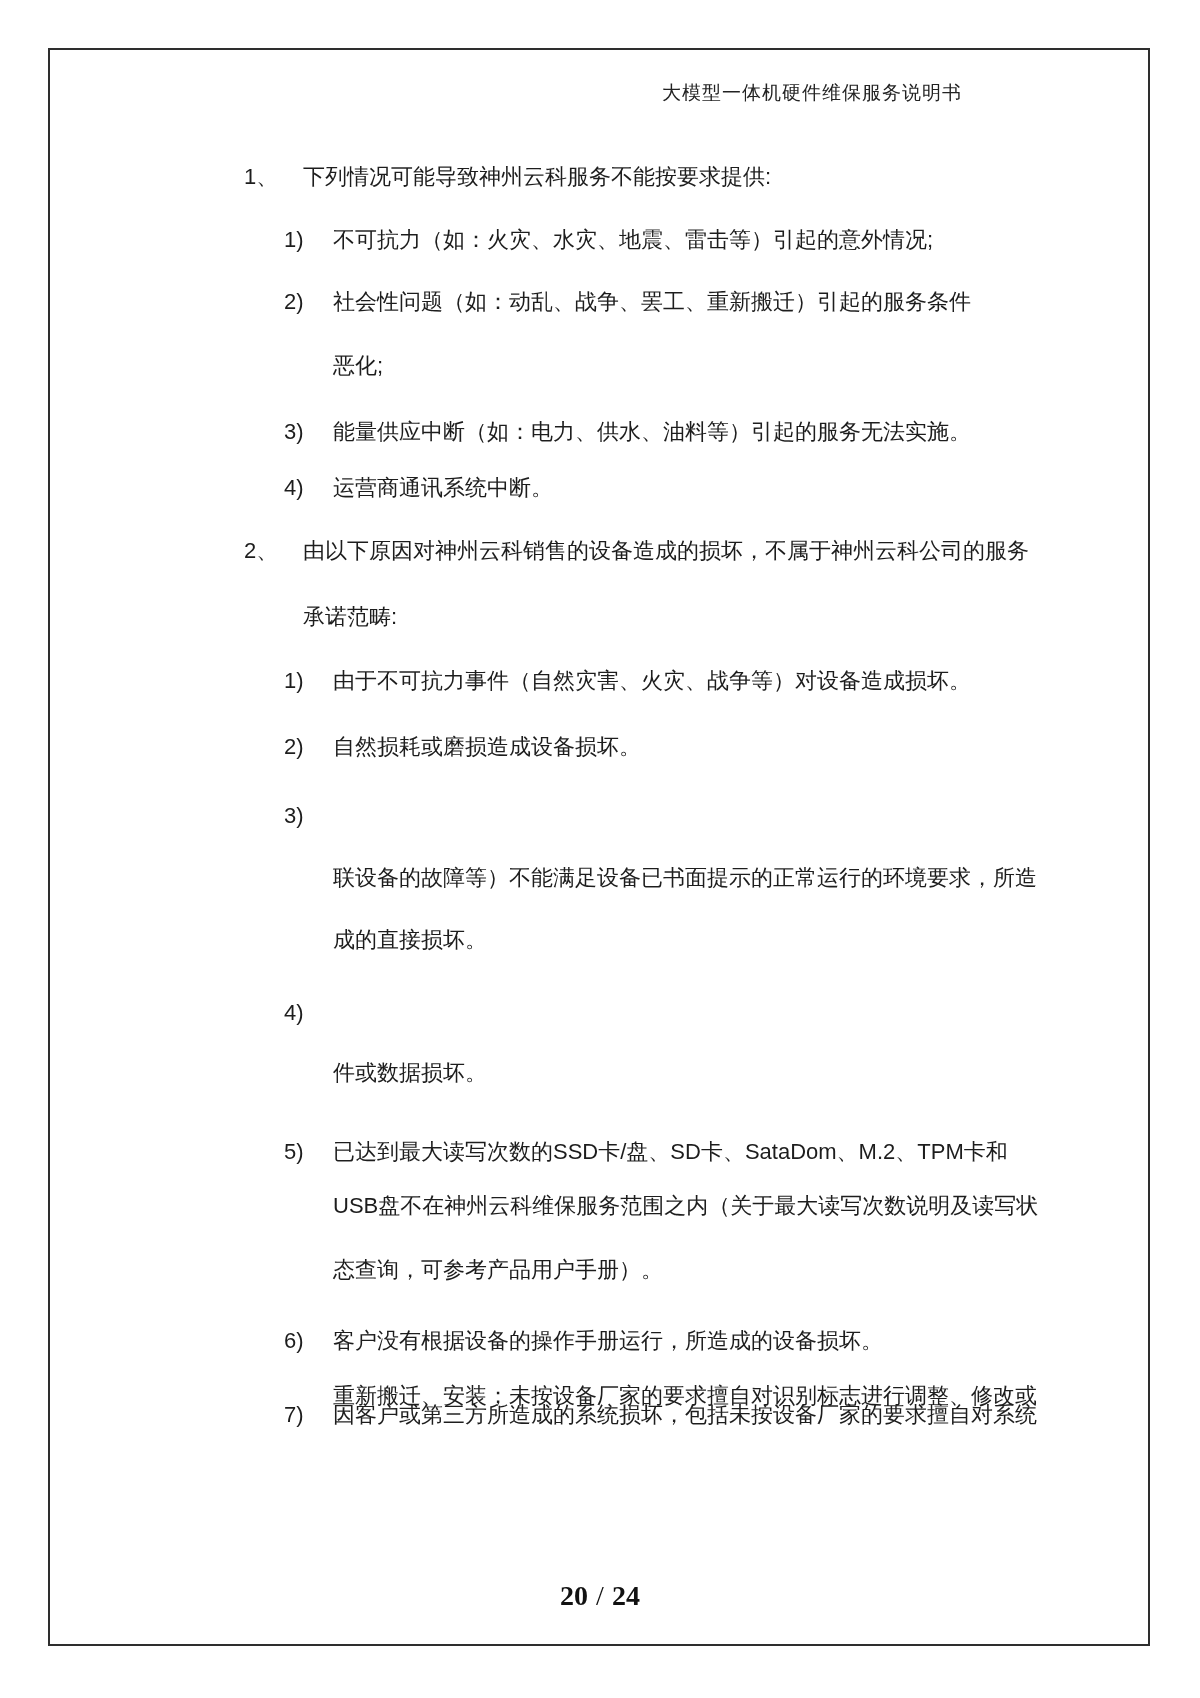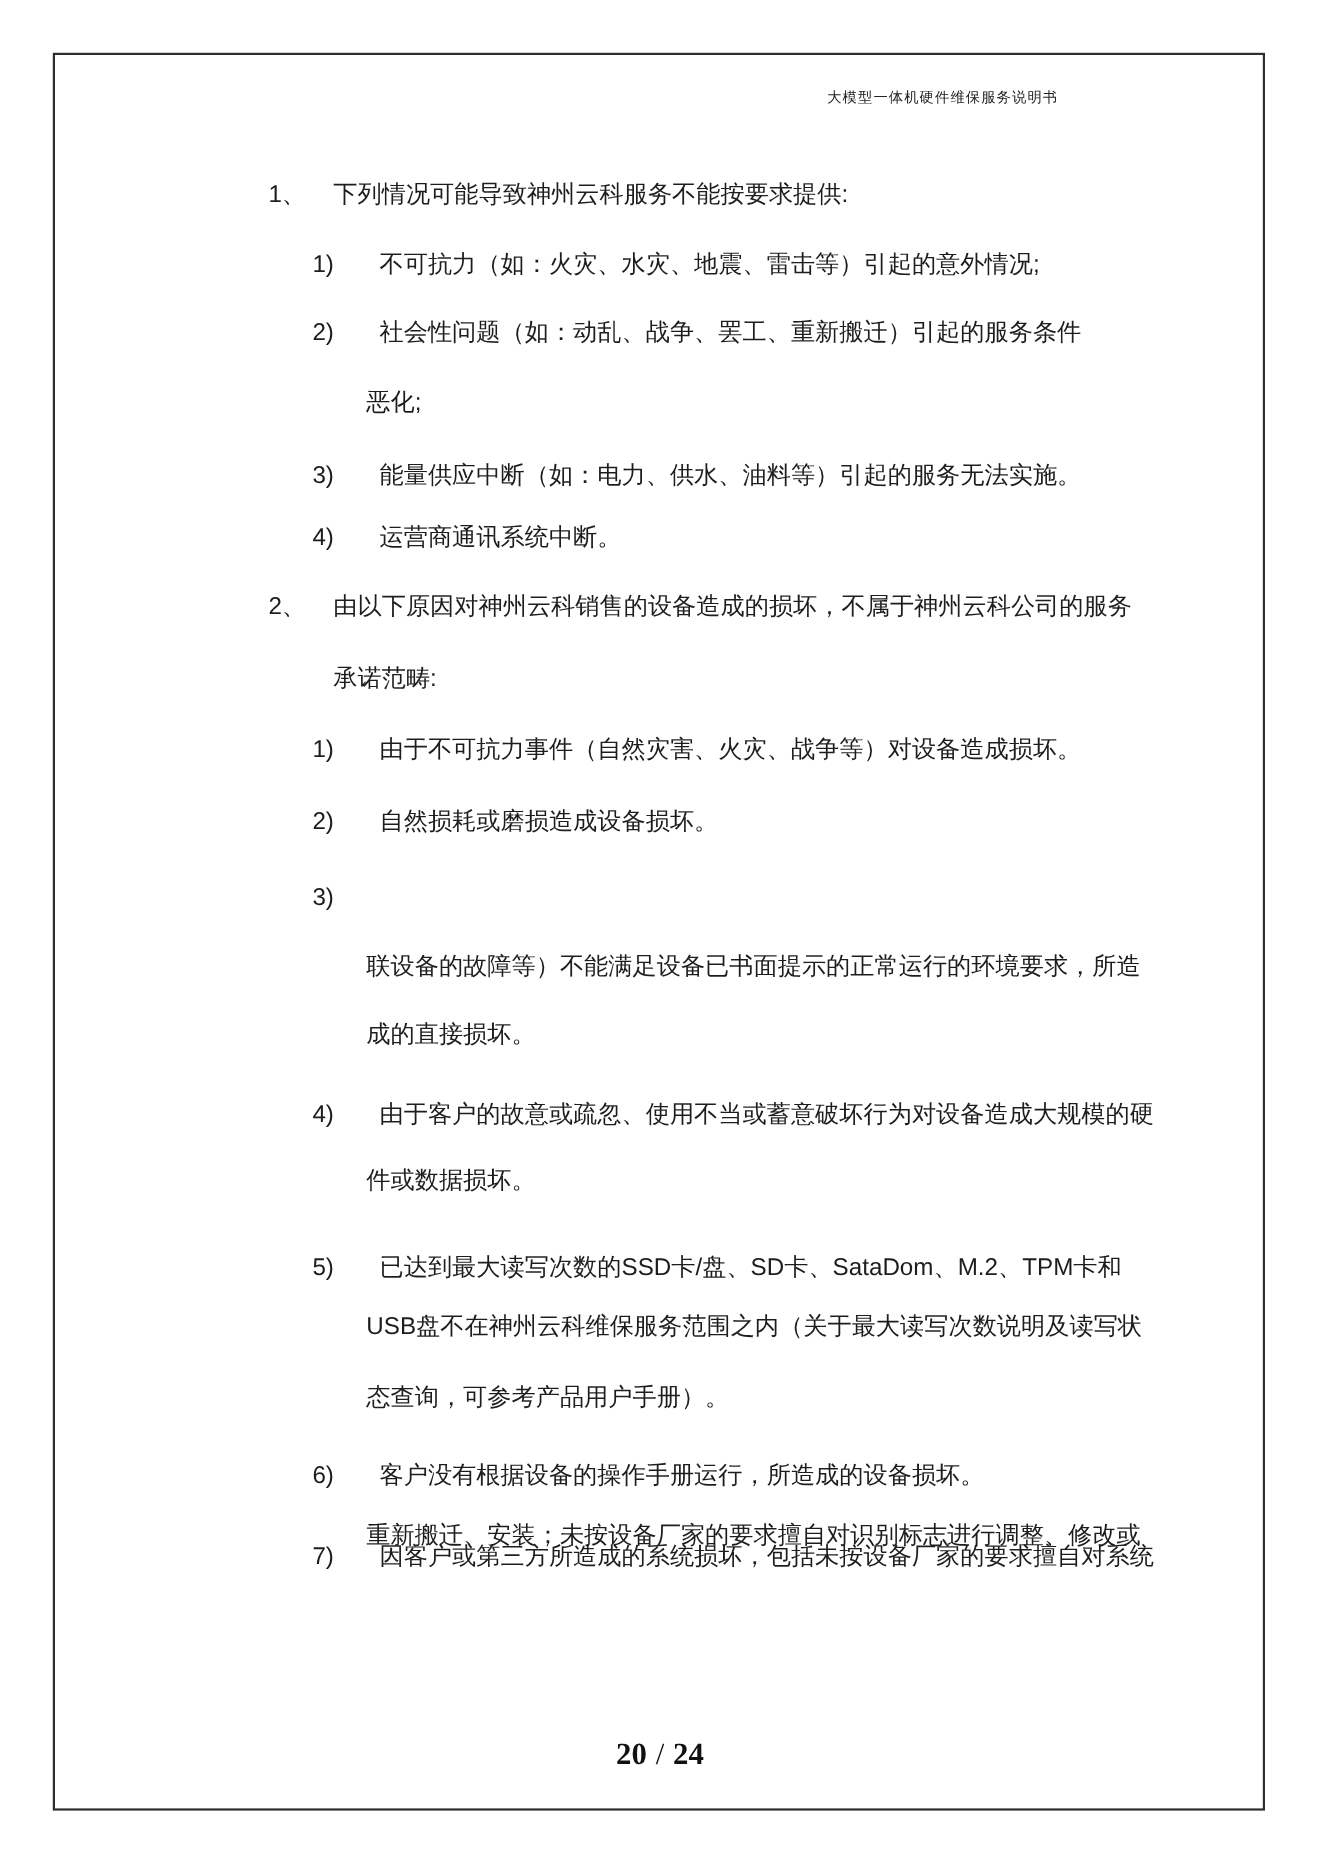--- a/index.html
+++ b/index.html
@@ -20,40 +20,40 @@
     height: 1598px;
     border: 2px solid #2e2e2e;
     box-sizing: border-box;
     pointer-events: none;
   }
   .header {
     position: absolute;
     top: 80px;
     right: 238px;
     font-family: "Liberation Serif", serif;
-    font-size: 13px;
+    font-size: 19px;
     letter-spacing: 1px;
     color: #222222;
     white-space: nowrap;
   }
   .row {
     position: absolute;
     left: 0;
     right: 0;
     height: 60px;
     line-height: 60px;
     font-size: 22px;
     white-space: nowrap;
   }
   .marker { position: absolute; }
   .mk-l1 { left: 244px; }
   .mk-l2 { left: 284px; }
   .text { position: absolute; }
   .tx-l1 { left: 303px; }
-  .tx-l2 { left: 345px; }
+  .tx-l2 { left: 333px; }
   .tx-cont-l1 { left: 303px; }
   .tx-cont-l2 { left: 333px; }
   .footer {
     position: absolute;
     top: 1581px;
     left: 0;
     width: 100%;
     height: 30px;
     line-height: 30px;
     text-align: center;
@@ -130,21 +130,20 @@
   <div class="row" style="top:848px">
     <span class="text tx-cont-l2">联设备的故障等）不能满足设备已书面提示的正常运行的环境要求，所造</span>
   </div>
 
   <div class="row" style="top:910px">
     <span class="text tx-cont-l2">成的直接损坏。</span>
   </div>
 
   <div class="row" style="top:983px">
     <span class="marker mk-l2">4)</span>
-    <span class="text tx-l2">由于客户的故意或疏忽、使用不当或蓄意破坏行为对设备造成大规模的硬</span>
   </div>
 
   <div class="row" style="top:1043px">
     <span class="text tx-cont-l2">件或数据损坏。</span>
   </div>
 
   <div class="row" style="top:1122px">
     <span class="marker mk-l2">5)</span>
     <span class="text tx-l2">已达到最大读写次数的SSD卡/盘、SD卡、SataDom、M.2、TPM卡和</span>
   </div>

